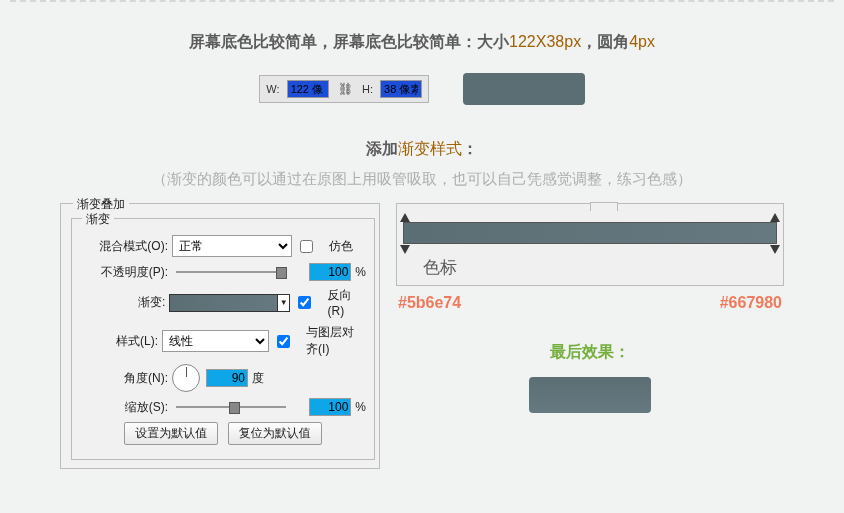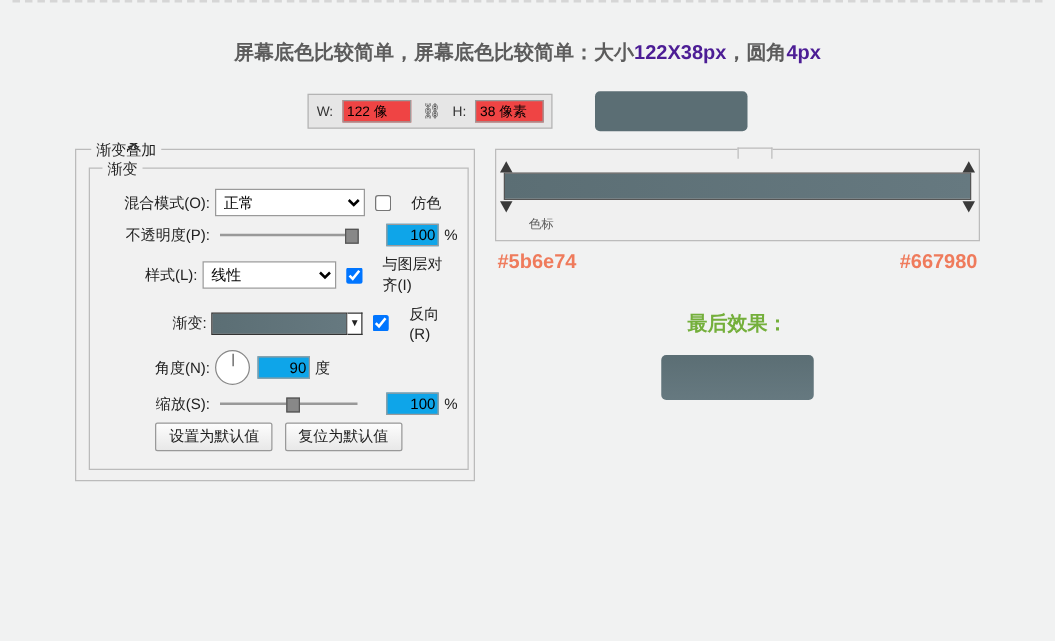--- a/index.html
+++ b/index.html
@@ -1,23 +1,23 @@
 <!DOCTYPE html>
 <html><head>
 <meta charset="utf-8">
 <style>
   html,body{margin:0;padding:0;background:#f1f2f2;font-family:"Microsoft YaHei","Heiti SC",sans-serif;font-size:13px;color:#333;}
   .page{width:844px;height:513px;box-sizing:border-box;position:relative;}
   .dashed-top{border-top:2px dashed #d6d6d6;margin:0 10px;height:2px;}
   .line1{text-align:center;margin-top:28px;font-size:16px;font-weight:bold;color:#5c5c5c;}
-  .line1 .red,.redtxt{color:#4c1d95;font-weight:bold;}
+  .line1 .red,.redtxt{color:#a16207;font-weight:normal;}
   .size-row{margin-top:20px;text-align:center;}
   .wh-panel{display:inline-block;background:#e6e6e6;border:1px solid #b4b4b4;padding:4px 6px;vertical-align:middle;font-size:11px;color:#333;}
   .wh-panel .lbl{margin-right:4px;}
-  .wh-panel input{width:55px;border:1px solid #9a9a9a;background:#ef4444;font-size:11px;padding:2px 3px;box-sizing:border-box;}
+  .wh-panel input{width:42px;border:1px solid #9a9a9a;background:#1d4ed8;font-size:11px;padding:2px 3px;box-sizing:border-box;}
   .wh-panel .chain{display:inline-block;margin:0 6px;font-size:12px;}
   .rectprev{display:inline-block;vertical-align:middle;margin-left:30px;width:122px;height:32px;background:#5b6e74;border-radius:4px;}
   .line2{text-align:center;margin-top:34px;font-size:16px;font-weight:bold;color:#5c5c5c;}
   .line3{text-align:center;margin-top:10px;font-size:15px;color:#aeaeae;}
   .lower{display:flex;margin-top:12px;padding:0 60px 0 60px;}
   .left{width:320px;}
   .psgroup{border:1px solid #bbb;background:#f1f1f1;font-family:"Microsoft YaHei","SimSun",sans-serif;font-size:12px;color:#222;position:relative;margin-top:2px;}
   .legend{position:absolute;top:-8px;left:12px;background:#f1f1f1;padding:0 4px;font-size:12px;}
   .inner{border:1px solid #bbb;margin:14px 4px 8px 10px;padding:10px 8px 10px 8px;position:relative;}
   .inner .legend2{position:absolute;top:-8px;left:10px;background:#f1f1f1;padding:0 4px;font-family:Liberation Serif, serif;}
@@ -37,21 +37,21 @@
   .dial:after{content:"";position:absolute;left:50%;top:2px;width:1px;height:10px;background:#555;}
   .btnrow{text-align:center;margin:6px 0 4px;}
   .psbtn{display:inline-block;border:1px solid #999;background:linear-gradient(#fdfdfd,#e8e8e8);padding:2px 10px;font-size:12px;margin:0 3px;border-radius:2px;cursor:pointer;}
   .right{flex:1;margin-left:16px;}
   .gedit{background:#f0f0f0;border:1px solid #bcbcbc;padding:18px 6px 6px 6px;margin-top:2px;position:relative;}
   .gedit .tab{position:absolute;top:-2px;left:50%;width:26px;height:8px;border:1px solid #bcbcbc;border-bottom:none;background:#f0f0f0;}
   .gedit-bar{height:20px;border:1px solid #555;background:linear-gradient(90deg,#5b6e74,#667980);position:relative;}
   .gstop{position:absolute;width:0;height:0;border-left:5px solid transparent;border-right:5px solid transparent;}
   .gstop.top{top:-10px;border-bottom:9px solid #3a3a3a;}
   .gstop.bot{bottom:-11px;border-top:9px solid #3a3a3a;}
-  .geditlbl{font-size:10px;color:#5a5a5a;margin-top:12px;margin-left:20px;}
+  .geditlbl{font-size:17px;color:#5a5a5a;margin-top:12px;margin-left:20px;}
   .hexrow{display:flex;justify-content:space-between;margin-top:8px;padding:0 2px;color:#ef7b5c;font-weight:bold;font-size:16px;}
   .finalrow{text-align:center;margin-top:30px;}
   .finaltxt{color:#74af3b;font-weight:bold;font-size:16px;}
   .finalrect{margin:14px auto 0;width:122px;height:36px;border-radius:4px;background:linear-gradient(#5b6e74,#667980);}
 </style>
 </head>
 <body>
 
 <div class="page">
   <div class="dashed-top"></div>
@@ -64,20 +64,24 @@
     <span class="wh-panel">
       <span class="lbl">W:</span>
       <input value="122 像" style="">
       <span class="chain">⛓</span>
       <span class="lbl">H:</span>
       <input value="38 像素" style="">
     </span>
     <span class="rectprev"></span>
   </div>
 
+  <div class="line2">
+    <span>添加</span><span class="redtxt">渐变样式</span><span>：</span>
+  </div>
+  <div class="line3">（渐变的颜色可以通过在原图上用吸管吸取，也可以自己凭感觉调整，练习色感）</div>
 
   <div class="lower">
     <div class="left">
       <div class="psgroup">
         <span class="legend">渐变叠加</span>
         <div class="inner">
           <span class="legend2">渐变</span>
 
           <div class="frow">
             <span class="flab">混合模式(O):</span>
@@ -93,35 +97,35 @@
             <div class="sliderbar">
               <div class="slidertrack">
                   <div class="sliderthumb" style="left:100px"></div>
                 </div>
             </div>
             <input class="pct" value="100" style="">
             <span class="pctmark">%</span>
           </div>
 
           <div class="frow">
-            <span class="flab">样式(L):</span>
-            <select class="selectlike"><option>线性</option></select>
-            <label class="cbwrap">
-              <input type="checkbox" checked="" style="">
-              <span>与图层对齐(I)</span>
-            </label>
-          </div>
-
-          <div class="frow">
             <span class="flab">渐变:</span>
             <span class="gradswatch"></span>
             <span class="dropbtn">▼</span>
             <label class="cbwrap">
               <input type="checkbox" checked="" style="">
               <span>反向(R)</span>
+            </label>
+          </div>
+
+          <div class="frow">
+            <span class="flab">样式(L):</span>
+            <select class="selectlike"><option>线性</option></select>
+            <label class="cbwrap">
+              <input type="checkbox" checked="" style="">
+              <span>与图层对齐(I)</span>
             </label>
           </div>
 
           <div class="frow">
             <span class="flab">角度(N):</span>
             <span class="dial"></span>
             <input class="pct" style="margin-left: 0px;" value="90">
             <span class="pctmark">度</span>
           </div>
 

